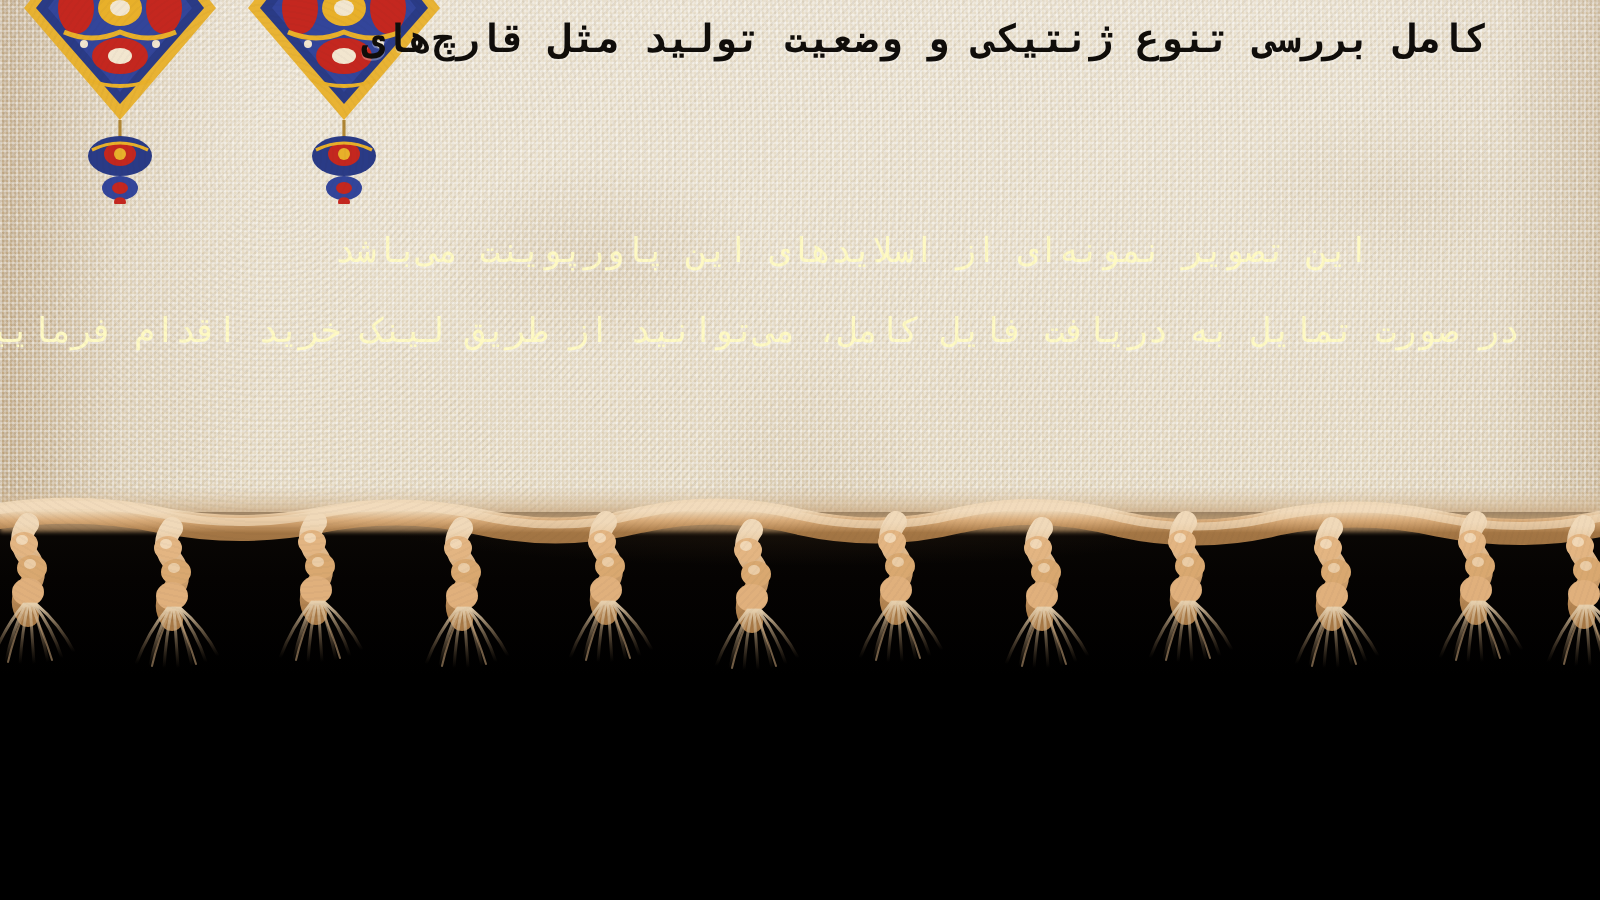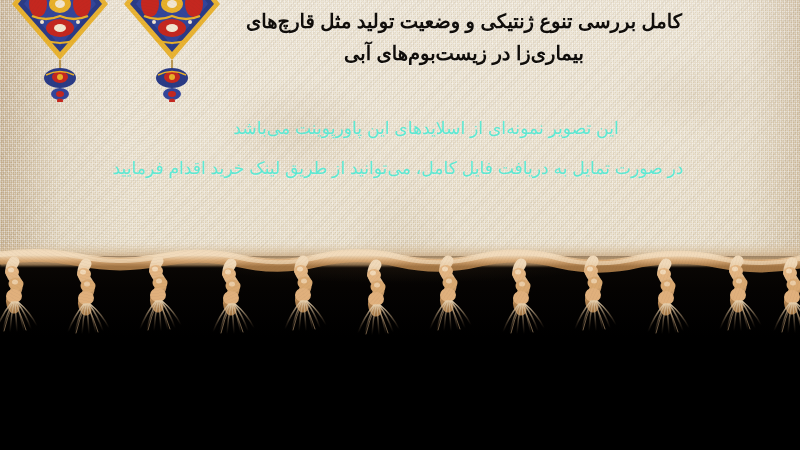--- a/index.html
+++ b/index.html
@@ -8,21 +8,21 @@
     padding: 0;
     background: #000;
   }
 
   #slide {
     position: relative;
     width: 800px;
     height: 338px;
     overflow: hidden;
     background: #0a0704;
-    font-family: Liberation Sans, sans-serif;
+    font-family: Liberation Mono, monospace;
     user-select: none;
   }
 
   
   .carpet-field {
     position: absolute;
     left: 0;
     top: 0;
     width: 800px;
     height: 388px;
@@ -109,21 +109,21 @@
   .body-block {
     position: absolute;
     right: 40px;
     top: 108px;
     width: 724px;
     direction: rtl;
   }
   .body-line {
     font-size: 17.2px;
     font-weight: 400;
-    color: #5eead4;
+    color: #fef9c3;
     line-height: 2.33;
     text-shadow: 0 1px 0 rgba(255,255,255,.26);
     white-space: nowrap;
   }
   .body-line.l1 { text-align: center; padding-left: 56px; }
   .body-line.l2 { text-align: center; }
   .body-line.l3 { text-align: center; }
 
   
   .black-band {
@@ -254,21 +254,20 @@
         <ellipse cx="52" cy="152" rx="9" ry="6" fill="#33459a"></ellipse>
         <ellipse cx="52" cy="152" rx="4" ry="3" fill="#c4271f"></ellipse>
         <ellipse cx="52" cy="159" rx="3" ry="2.4" fill="#c4271f"></ellipse>
       </svg>
     </div>
 
   </div>
 
   <div class="title-block">
     <div class="title-line">کامل بررسی تنوع ژنتیکی و وضعیت تولید مثل قارچ‌های</div>
-    <div class="title-line">بیماری‌زا در زیست‌بوم‌های آبی</div>
   </div>
 
   <div class="body-block">
     <div class="body-line l1">این تصویر نمونه‌ای از اسلایدهای این پاورپوینت می‌باشد</div>
     <div class="body-line l3">در صورت تمایل به دریافت فایل کامل، می‌توانید از طریق لینک خرید اقدام فرمایید</div>
   </div>
 
   <div class="black-band"></div>
   <div class="carpet-lip"></div>
 

